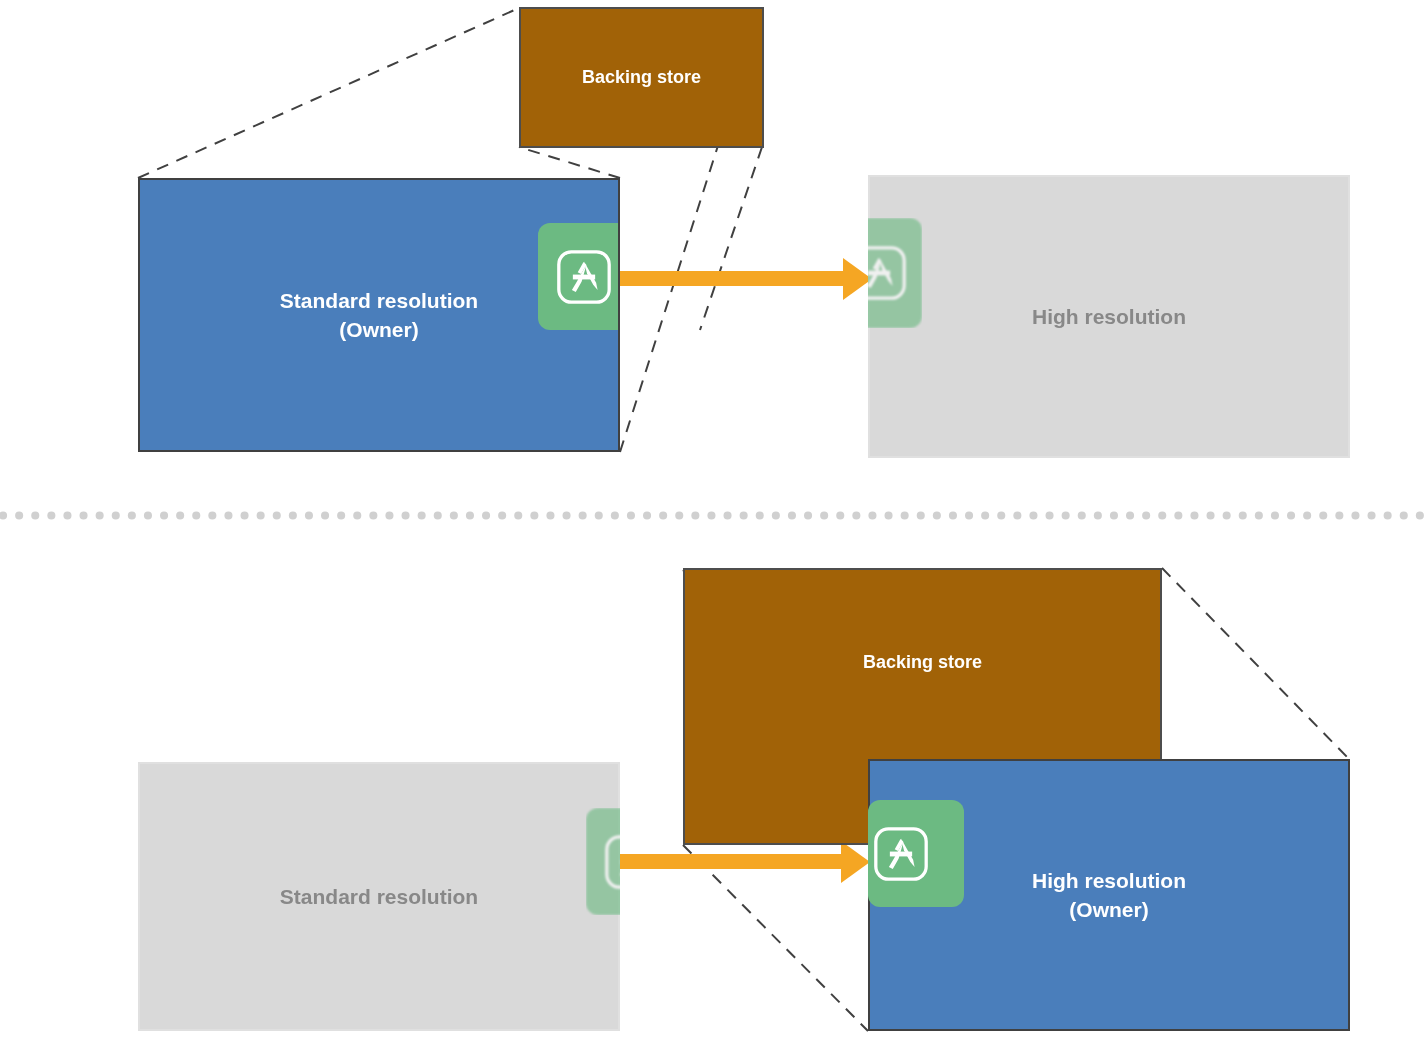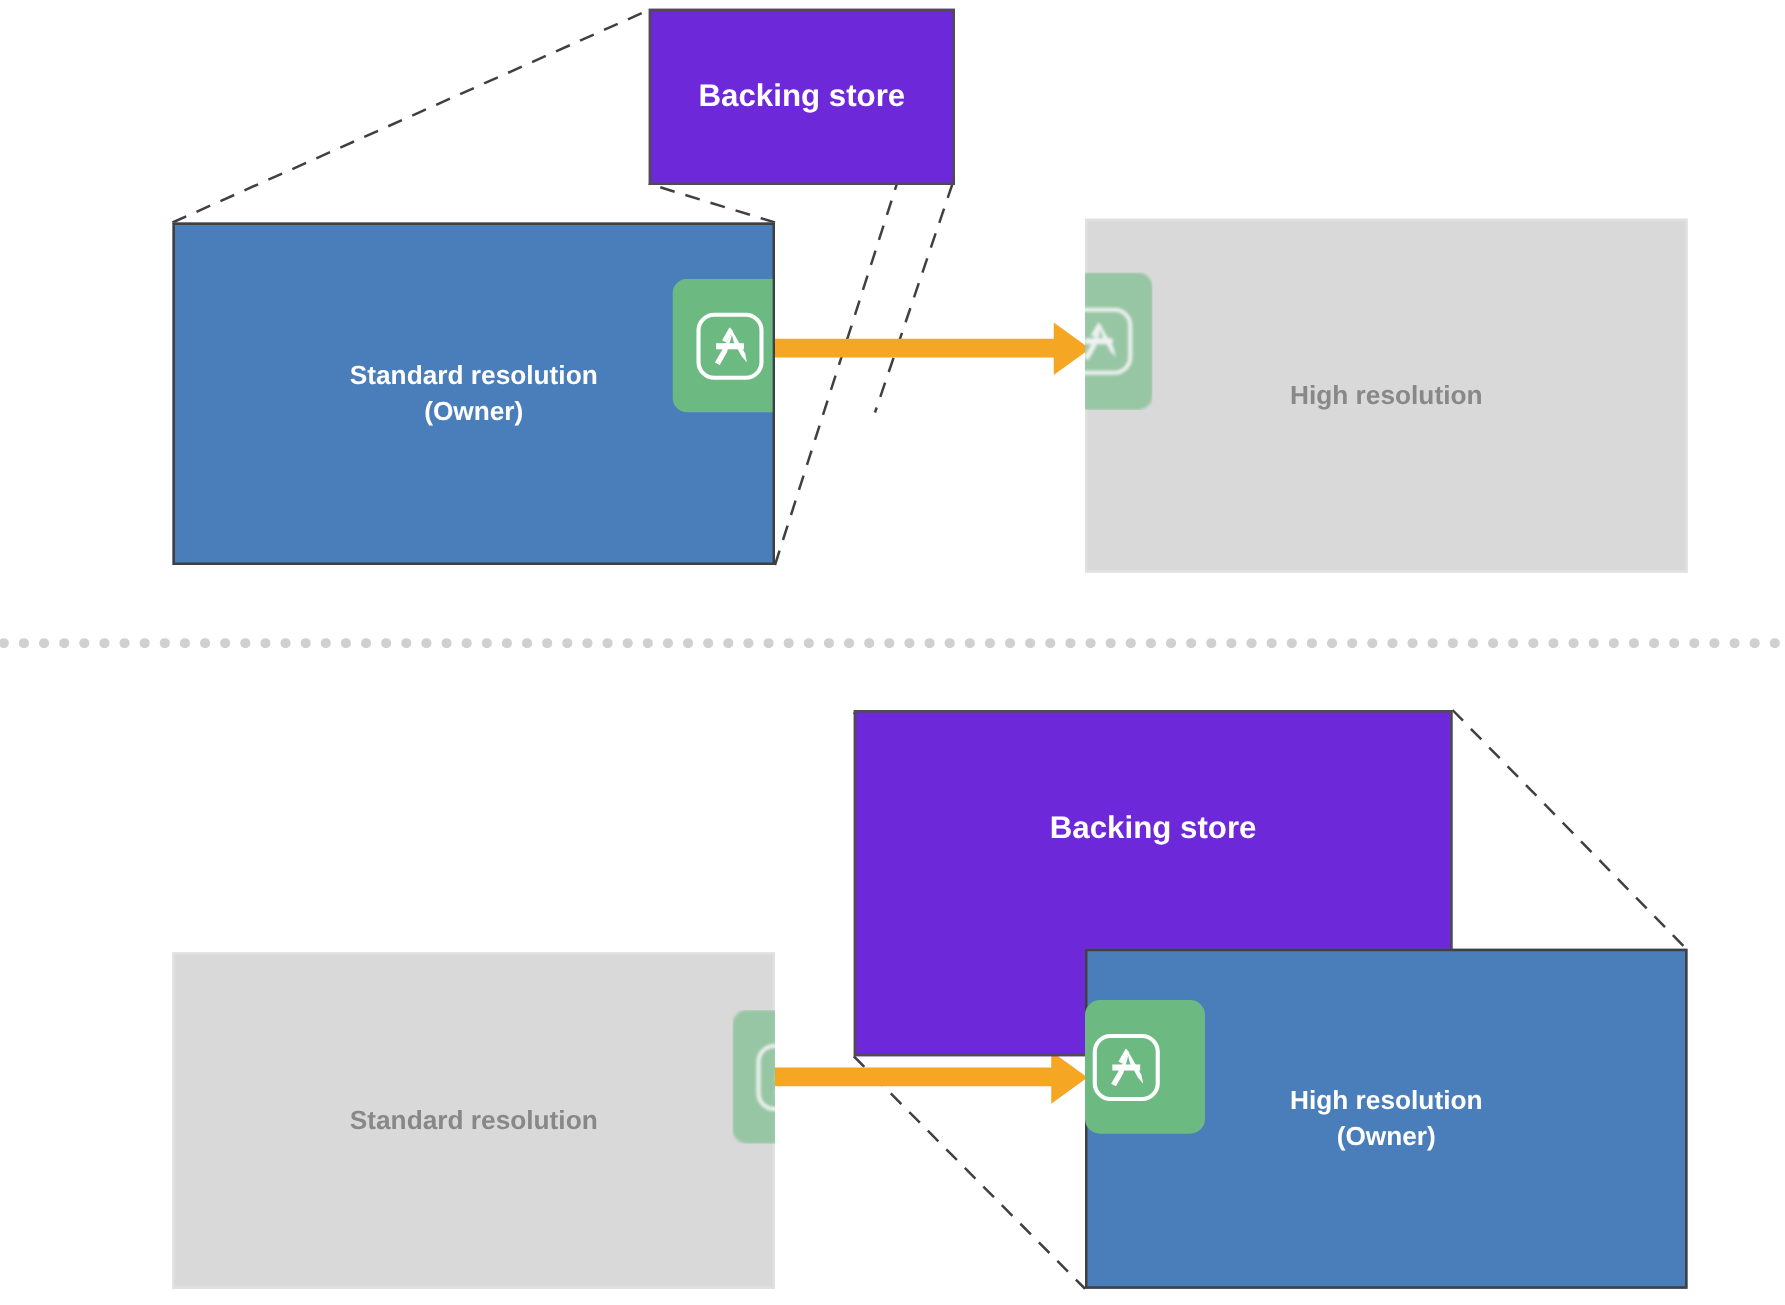--- a/index.html
+++ b/index.html
@@ -22,25 +22,25 @@
   }
   .box-blue{
     background:#4a7ebb;
     border:2px solid #404040;
     color:#ffffff;
     font-weight:bold;
     font-size:21px;
     line-height:29px;
   }
   .box-gray-dark{
-    background:#6d28d9;
+    background:#a16207;
     border:2px solid #4d4d4d;
     color:#ffffff;
     font-weight:bold;
-    font-size:25px;
+    font-size:18px;
     line-height:29px;
   }
   .box-gray-light{
     background:#d9d9d9;
     border:2px solid #e0e0e0;
     color:#888888;
     font-weight:bold;
     font-size:21px;
     line-height:29px;
   }

